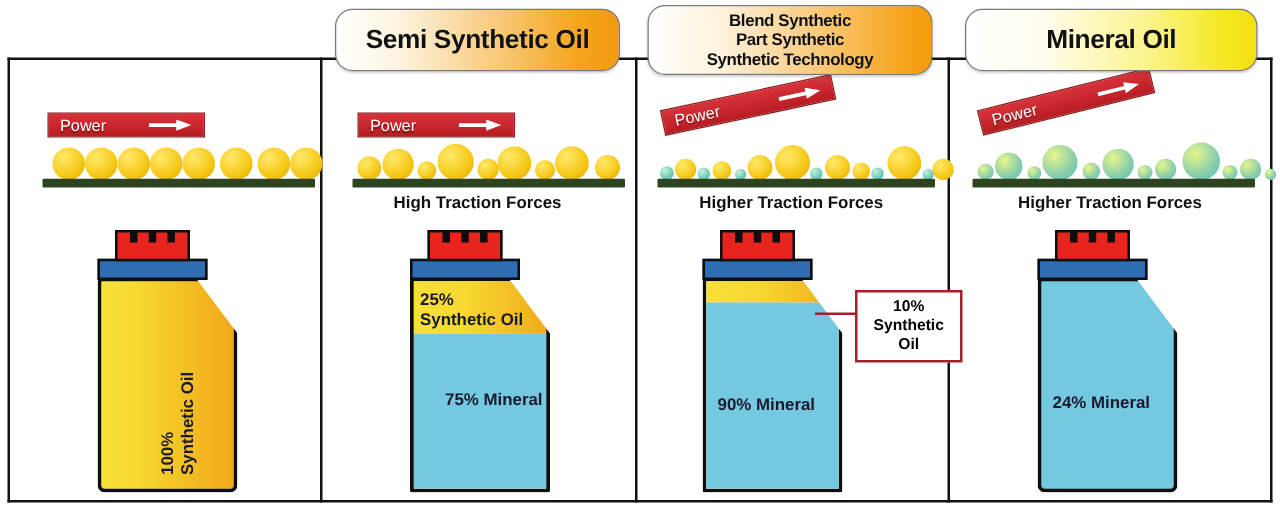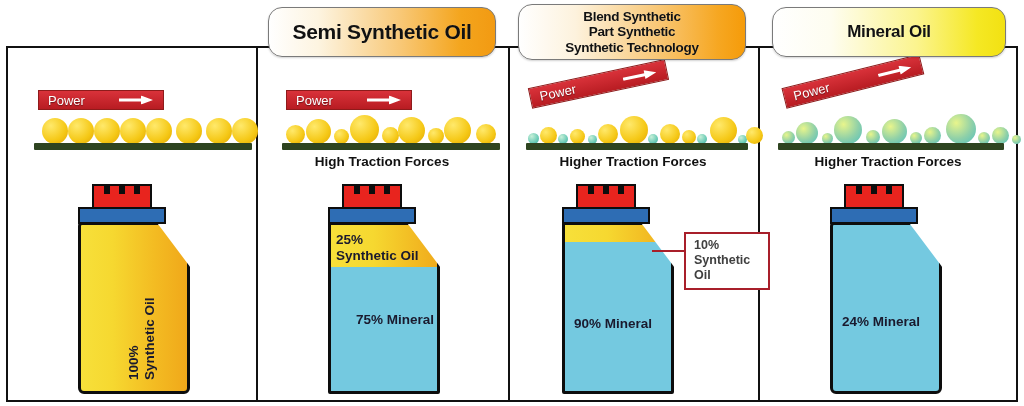--- a/index.html
+++ b/index.html
@@ -47,21 +47,21 @@
   .header-pill .pill-text {
     color: #111111;
     font-weight: bold;
     line-height: 1.12;
     letter-spacing: -0.3px;
     text-shadow: 0 0 1px rgba(255,255,255,0.4);
   }
   .pill-1 .pill-text { font-size: 21px; }
   .pill-2 .pill-text { font-size: 21px; }
   .pill-3 .pill-text { font-size: 13.5px; }
-  .pill-4 .pill-text { font-size: 17px; }
+  .pill-4 .pill-text { font-size: 21px; }
 
   
   .traction-zone { position: absolute; }
   .power-bar {
     position: absolute;
     border: 1px solid #8e1b1b;
     display: flex;
     align-items: center;
     padding-left: 9px;
     z-index: 4;
@@ -139,21 +139,21 @@
 
   
   .callout-box {
     position: absolute;
     border: 2px solid #a81f2a;
     background: #ffffff;
     padding: 4px 8px 5px 8px;
     z-index: 8;
     line-height: 1.2;
   }
-  .callout-text { font-size: 12.5px; font-weight: bold; color: #404040; white-space: pre-line; }
+  .callout-text { font-size: 12.5px; font-weight: bold; color: #000000; white-space: pre-line; text-align: center; }
   .callout-leader {
     position: absolute;
     height: 2px;
     background: #a81f2a;
     z-index: 7;
   }
 </style>
 </head>
 <body>
 

